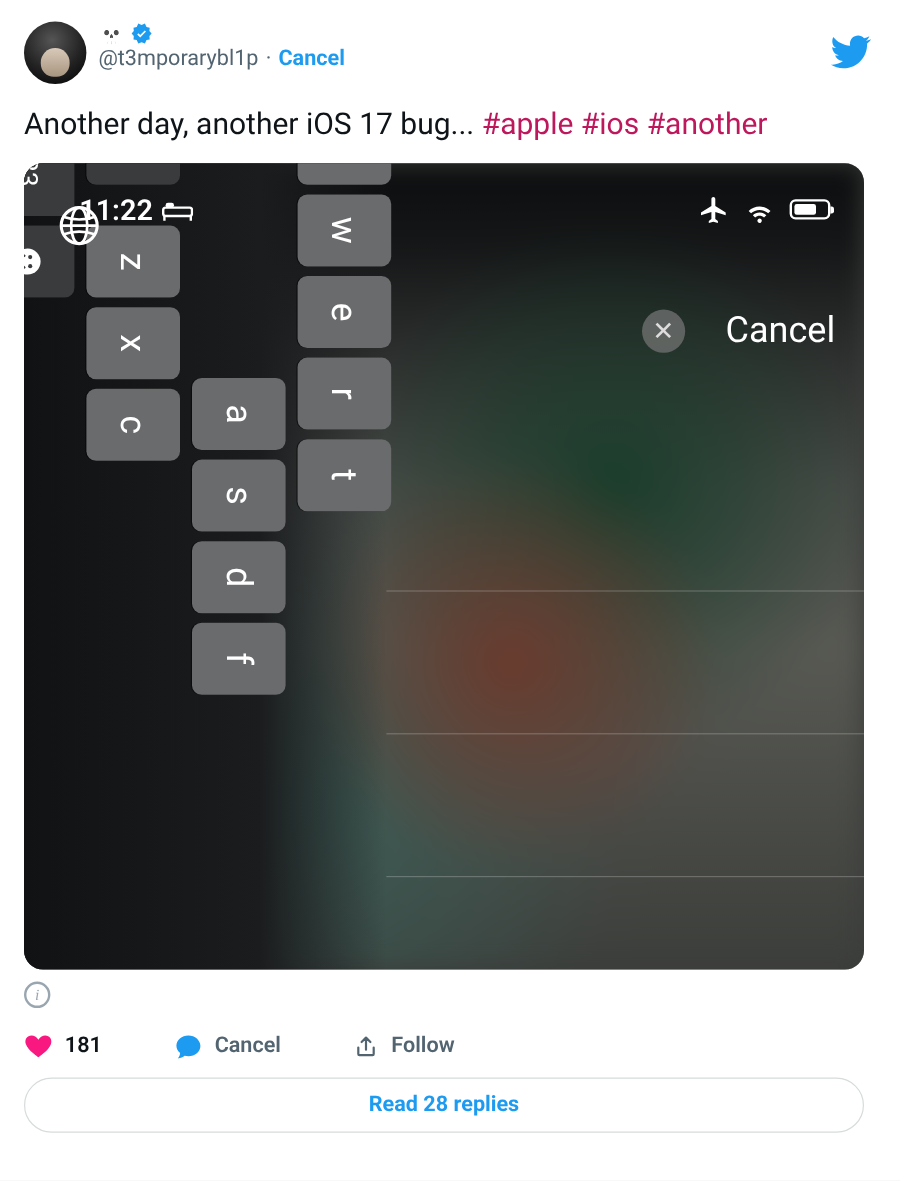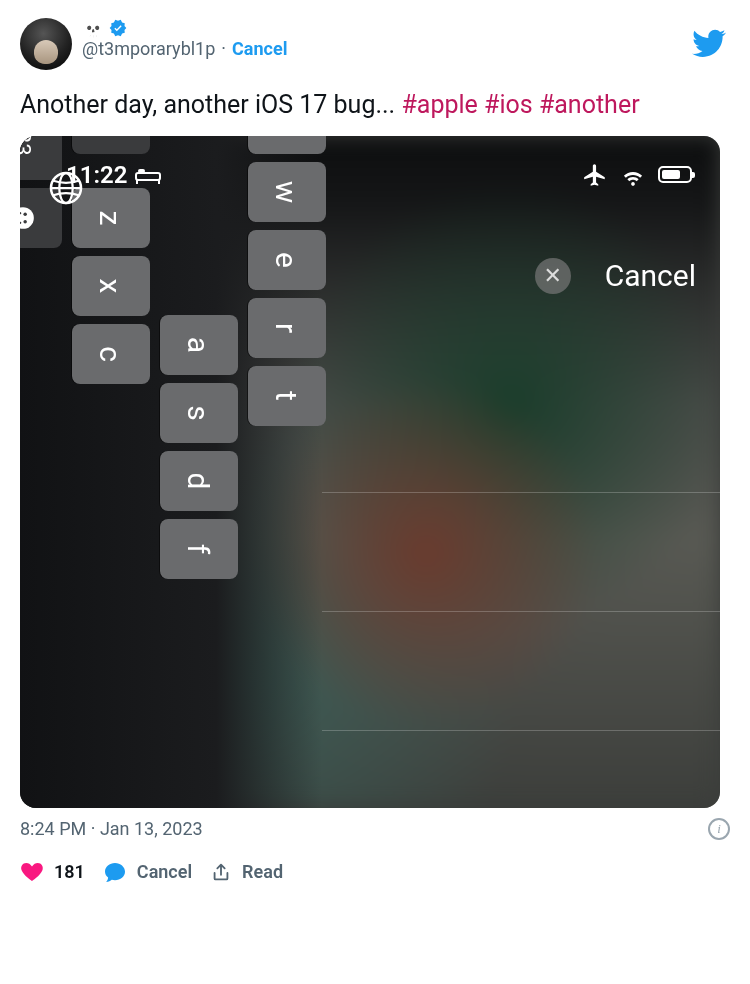--- a/index.html
+++ b/index.html
@@ -74,21 +74,21 @@
   .list-lines{position:absolute;right:0;top:356px;width:398px;z-index:2;}
   .list-lines div{height:1px;background:rgba(255,255,255,.22);margin-bottom:118px;}
 
   
   .time-row{display:flex;align-items:center;justify-content:space-between;margin-top:10px;
     color:#536471;font-size:18px;}
   .info-icon{width:22px;height:22px;border:2px solid #9aa6af;border-radius:50%;
     display:flex;align-items:center;justify-content:center;font-size:13px;color:#9aa6af;
     font-family:Georgia,serif;font-style:italic;}
 
-  .actions{display:flex;align-items:center;gap:18px;margin:20px 0 14px 0;font-size:18px;
+  .actions{display:flex;align-items:center;gap:60px;margin:20px 0 14px 0;font-size:18px;
     color:#536471;font-weight:600;}
   .act{display:flex;align-items:center;gap:10px;}
   .heart{width:24px;height:24px;}
   .reply-ico{width:24px;height:24px;fill:#1d9bf0;}
   .share-ico{width:22px;height:22px;}
   .like-count{color:#0f1419;}
 
   .read-more{width:700px;height:46px;border:1px solid #d7dbdc;border-radius:24px;
     display:flex;align-items:center;justify-content:center;color:#1d9bf0;font-weight:700;
     font-size:18px;}
@@ -208,39 +208,41 @@
               <circle cx="15.5" cy="10" r="1.6" fill="#3a3b3d"></circle>
               <path d="M7.5 14.5c1 1.8 2.6 2.8 4.5 2.8s3.5-1 4.5-2.8" fill="none" stroke="#3a3b3d" stroke-width="1.8" stroke-linecap="round"></path>
             </svg>
           </div>
         </div>
       </div>
     </div>
   </div>
 
   <div class="time-row">
-    <span>8:24 PM · Jan 13, 2023</span>
     <span class="info-icon">i</span>
   </div>
 
   <div class="actions">
     <div class="act">
       <svg class="heart" viewBox="0 0 24 24">
         <path fill="#f91880" d="M12 21s-8.5-5.4-10.5-11C.3 6.4 2.6 3 6.3 3c2.2 0 4 1.2 5.7 3.4C13.7 4.2 15.5 3 17.7 3c3.7 0 6 3.4 4.8 7-2 5.6-10.5 11-10.5 11z"></path>
       </svg>
       <span class="like-count">181</span>
     </div>
     <div class="act">
       <svg class="reply-ico" viewBox="0 0 24 24">
         <path d="M12 3C6.5 3 2 6.8 2 11.5c0 2.4 1.2 4.6 3.1 6.1-.1 1.4-.6 3-1.9 4.4 2.4-.2 4.3-1.2 5.6-2.2 1 .2 2.1.4 3.2.4 5.5 0 10-3.8 10-8.5S17.5 3 12 3z"></path>
       </svg>
       <span>Cancel</span>
     </div>
     <div class="act">
       <svg class="share-ico" viewBox="0 0 24 24">
         <path fill="none" stroke="#536471" stroke-width="2" stroke-linecap="round" stroke-linejoin="round" d="M12 15V4m0 0L8 8m4-4l4 4M5 13v6a1 1 0 001 1h12a1 1 0 001-1v-6"></path>
       </svg>
-      <span>Read</span>
-    </div>
-  </div>
-
+      <span>Follow</span>
+    </div>
+  </div>
+
+  <div class="read-more">
+    <span>Read 28 replies</span>
+  </div>
 
 </div>
 
 </body></html>

